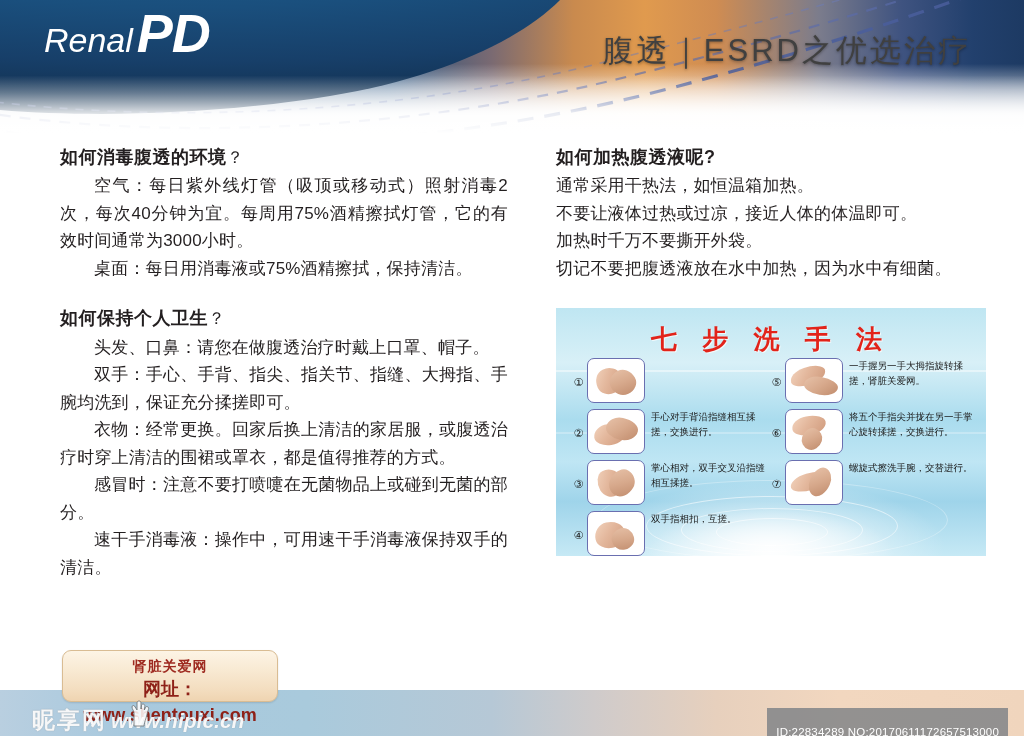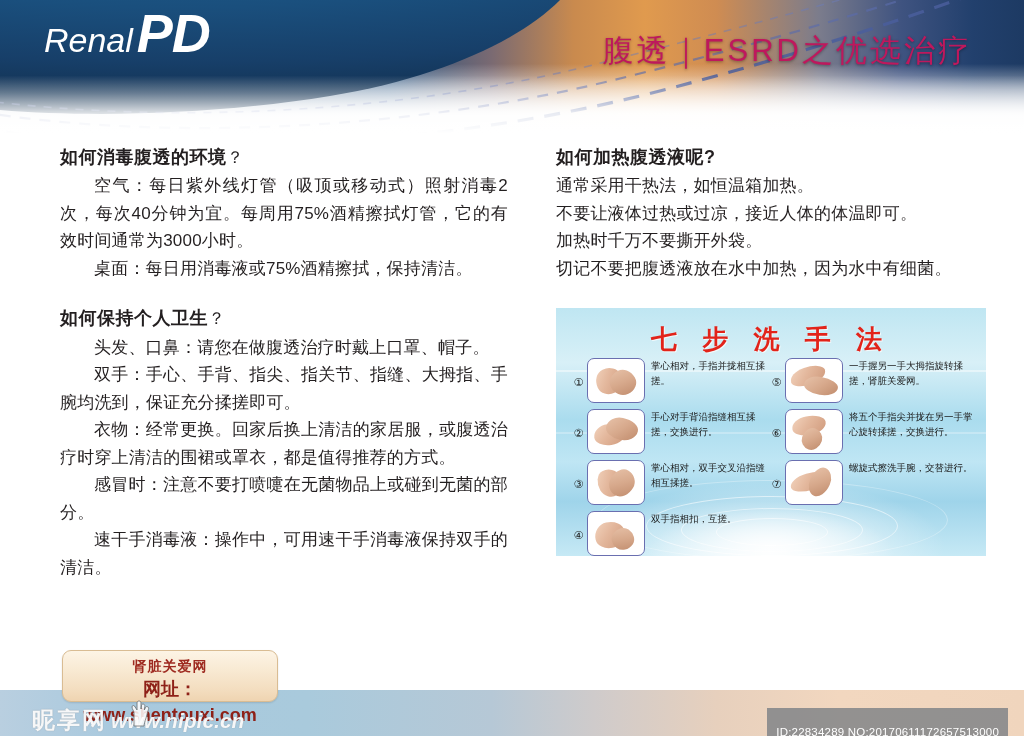--- a/index.html
+++ b/index.html
@@ -91,21 +91,21 @@
     font-weight: bold;
     font-size: 54px;
     letter-spacing: -1px;
     margin-left: 4px;
     vertical-align: baseline;
   }
   #header-title {
     position: absolute;
     right: 52px;
     top: 30px;
-    color: #be185d;
+    color: #404040;
     font-size: 31px;
     letter-spacing: 3px;
     white-space: nowrap;
     text-shadow: 0 1px 3px rgba(0,0,0,0.35);
   }
 
   
   #content {
     position: absolute;
     left: 0; top: 145px;
@@ -360,21 +360,20 @@
 
         <div id="hw-title">七 步 洗 手 法</div>
 
         <div class="hw-col" id="hw-col-a">
           <div class="hw-step">
             <div class="hw-num">①</div>
             <div class="hw-thumb">
               <div class="hw-hand" style="left:8px;  top:9px;  width:26px; height:26px; transform:rotate(-25deg);"></div>
               <div class="hw-hand b" style="left:22px; top:11px; width:26px; height:25px; transform:rotate(22deg);"></div>
             </div>
-            <div class="hw-text">掌心相对，手指并拢相互揉搓。</div>
           </div>
           <div class="hw-step">
             <div class="hw-num">②</div>
             <div class="hw-thumb">
               <div class="hw-hand" style="left:6px;  top:14px; width:32px; height:21px; transform:rotate(-8deg);"></div>
               <div class="hw-hand b" style="left:18px; top:8px;  width:32px; height:22px; transform:rotate(12deg);"></div>
             </div>
             <div class="hw-text">手心对手背沿指缝相互揉搓，交换进行。</div>
           </div>
           <div class="hw-step">

